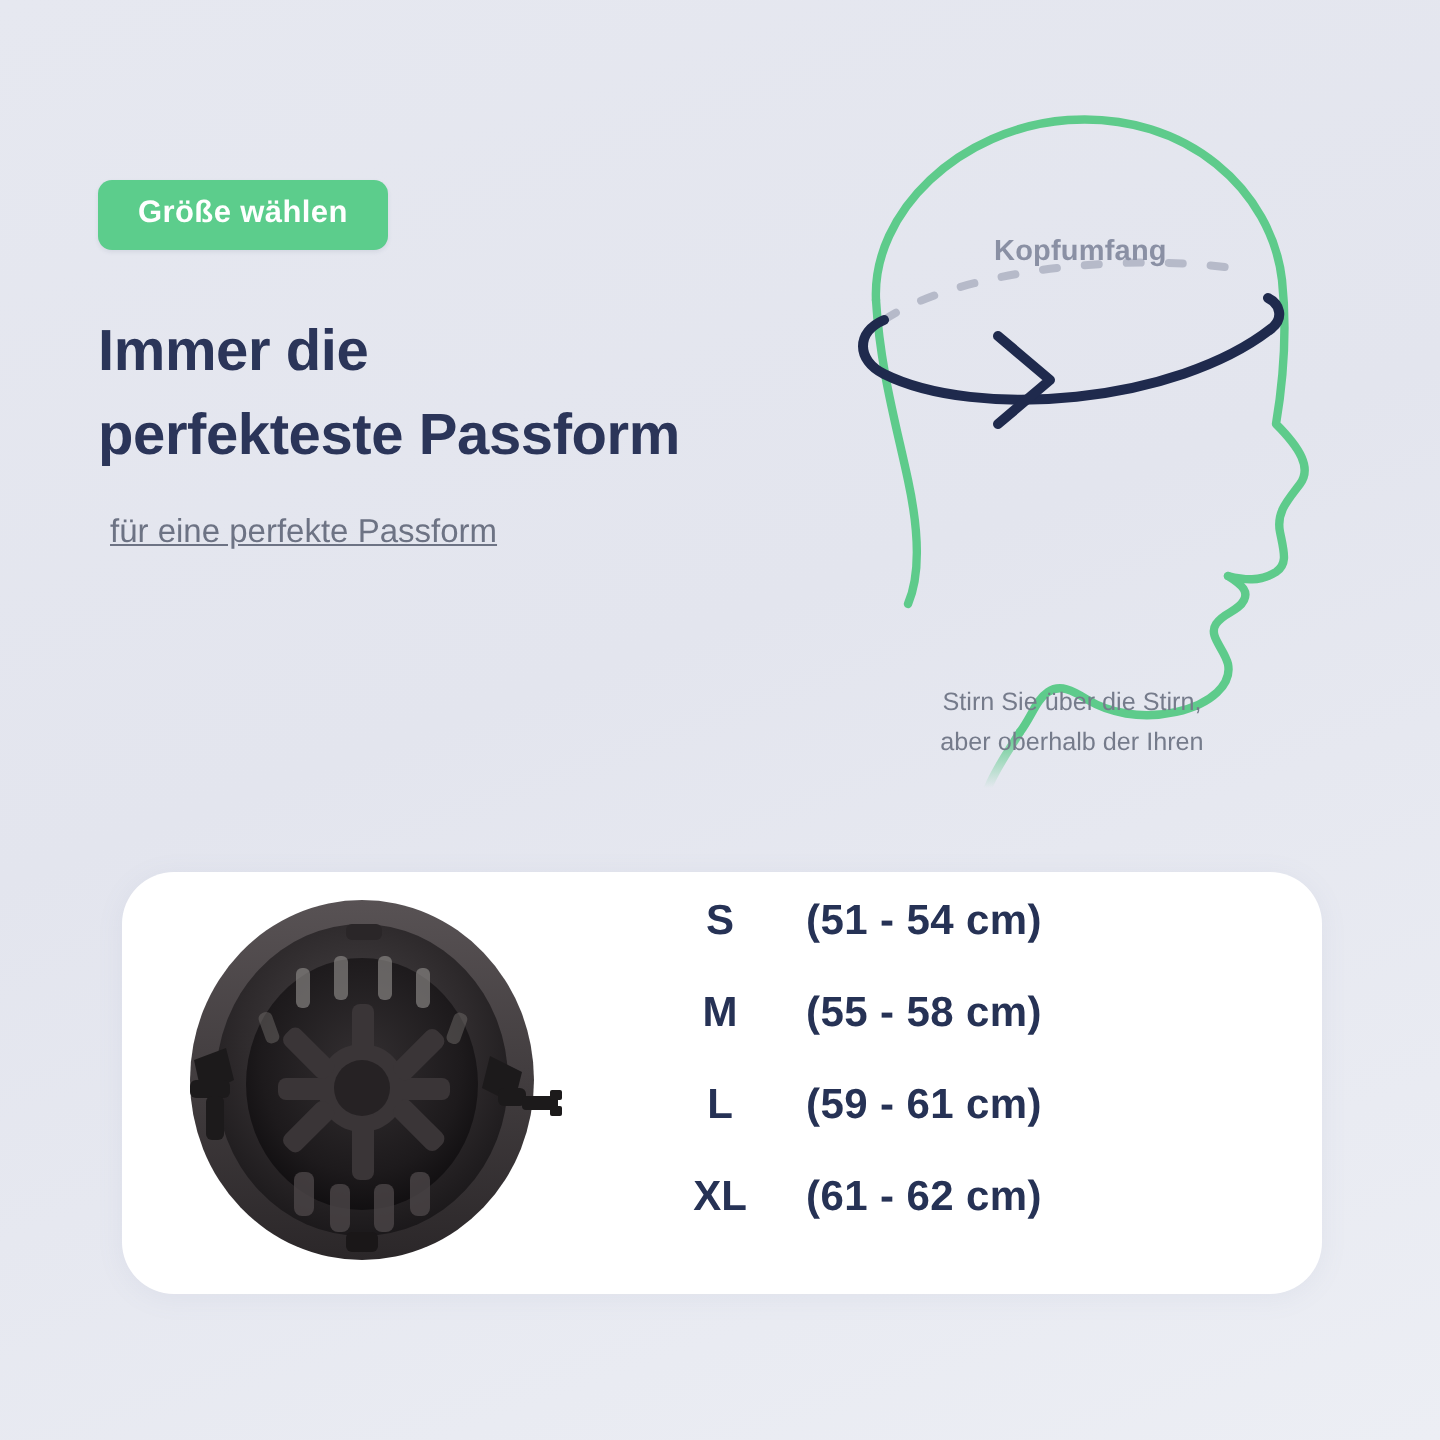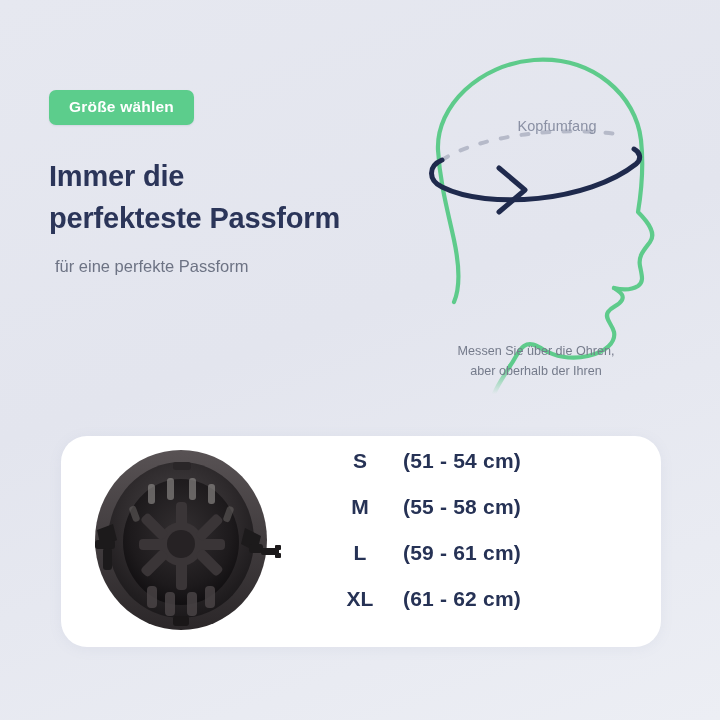--- a/index.html
+++ b/index.html
@@ -50,40 +50,39 @@
     white-space: nowrap;
   }
   .headline .l2 { display:block; }
   .subtitle {
     margin-top: 13px;
     color: #6d7384;
     font-size: 16.5px;
     font-weight: normal;
     line-height: 1.62;
   }
-  .subtitle .s2 { display:block; padding-left: 6px; }
+  .subtitle .s2 { display:block; padding-left: 6px; text-decoration: underline; }
 
   
   .diagram {
     position: absolute;
     left: 398px;
     top: 44px;
     width: 300px;
     height: 350px;
   }
   .diagram svg { display:block; }
   .tape-label {
     position: absolute;
     left: 99px;
     top: 74px;
     width: 120px;
-    text-align: center;
     color: #8a90a4;
     font-size: 14.5px;
-    font-weight: normal;
+    font-weight: bold;
     letter-spacing: 0.1px;
   }
   .diagram-caption {
     position: absolute;
     left: 430px;
     top: 342px;
     width: 212px;
     text-align: center;
     color: #757b8b;
     font-size: 12.6px;
@@ -195,21 +194,21 @@
                C 90 166, 190 158, 238 120
                C 244 115, 242 108, 236 105" stroke="#1f2a4d" stroke-width="5" stroke-linecap="round" fill="none"></path>
 
       <path d="M101 124 L 127 146 L 101 168" stroke="#1f2a4d" stroke-width="5" stroke-linecap="round" stroke-linejoin="round" fill="none"></path>
     </svg>
 
     <div class="tape-label">Kopfumfang</div>
   </div>
 
   <div class="diagram-caption">
-    <span>Messen Sie über die Ohren,</span>
+    <span>Stirn Sie über die Stirn,</span>
     <span class="c2">aber oberhalb der Ihren</span>
   </div>
 
   <div class="card">
 
     <div class="helmet-wrap">
       <svg width="240" height="196" viewBox="0 0 240 196" xmlns="http://www.w3.org/2000/svg">
         <defs>
           <radialGradient id="shellG" cx="48%" cy="38%" r="72%">
             <stop offset="0%" stop-color="#4a4648"></stop>

